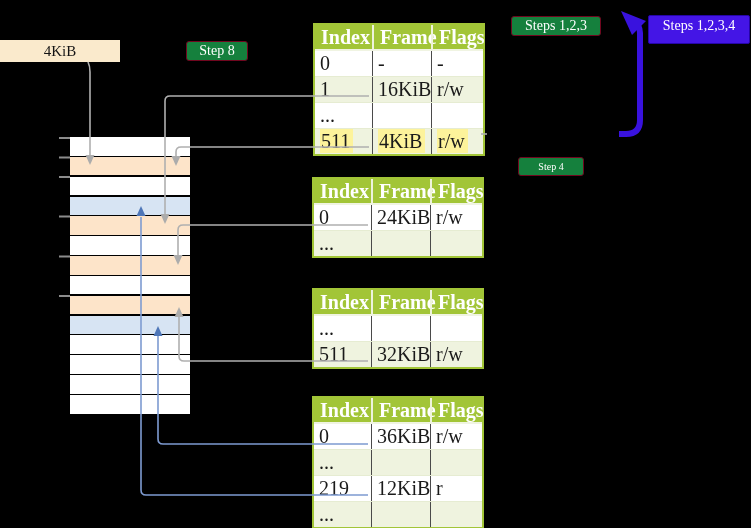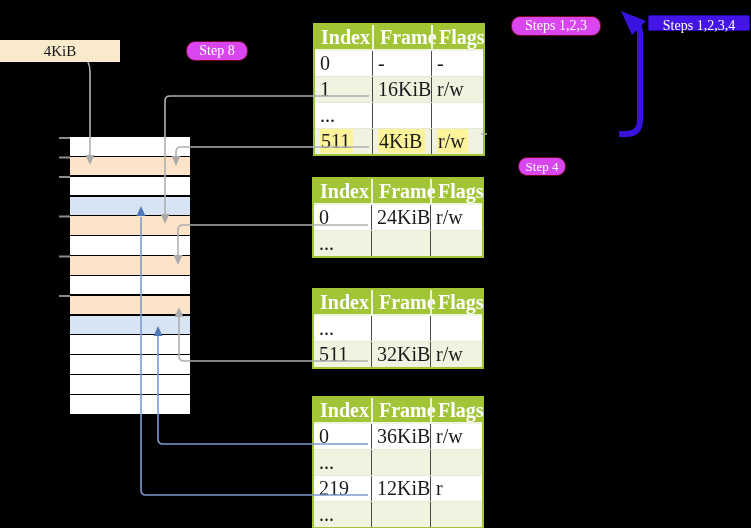--- a/index.html
+++ b/index.html
@@ -6,28 +6,28 @@
   #canvas{
     position:relative;width:751px;height:528px;background:#000;
     font-family:"Liberation Serif","DejaVu Serif",serif;overflow:hidden;
   }
   
   .tag{
     position:absolute;left:0;top:40px;width:120px;height:22px;
     background:#FAEACC;color:#141414;text-align:center;line-height:22px;font-size:15px;
   }
   .badge{
-    position:absolute;background:#d946ef;color:#fff;text-align:center;
-    font-size:14px;border-radius:9px;border:1px solid #70061f;box-sizing:border-box;
+    position:absolute;background:#15803d;color:#fff;text-align:center;
+    font-size:14px;border-radius:3px;border:1px solid #70061f;box-sizing:border-box;
   }
   .badge.blue{background:#4415E6;border-color:#2505a8;border-radius:2px;}
   #step0{left:186px;top:41px;width:62px;height:20px;line-height:18px;}
   #steps123{left:511px;top:16px;width:90px;height:20px;line-height:18px;}
-  #steps1234{left:648px;top:15px;width:102px;height:16px;line-height:19px;}
-  #step4{left:518px;top:157px;width:48px;height:19px;line-height:17px;font-size:13px;}
+  #steps1234{left:648px;top:15px;width:102px;height:29px;line-height:19px;}
+  #step4{left:518px;top:157px;width:66px;height:19px;line-height:17px;font-size:10px;}
   
   #stack{position:absolute;left:70px;top:137px;width:120px;}
   .mrow{height:18.55px;margin-bottom:1.3px;}
   .mrow.free{background:#ffffff;}
   .mrow.page-table{background:#FDE4C9;}
   .mrow.mapped{background:#D7E4F3;}
   
   .ptable{
     position:absolute;width:168px;background:#fff;
     border:2px solid #A2C537;font-size:20px;color:#1a1a1a;

